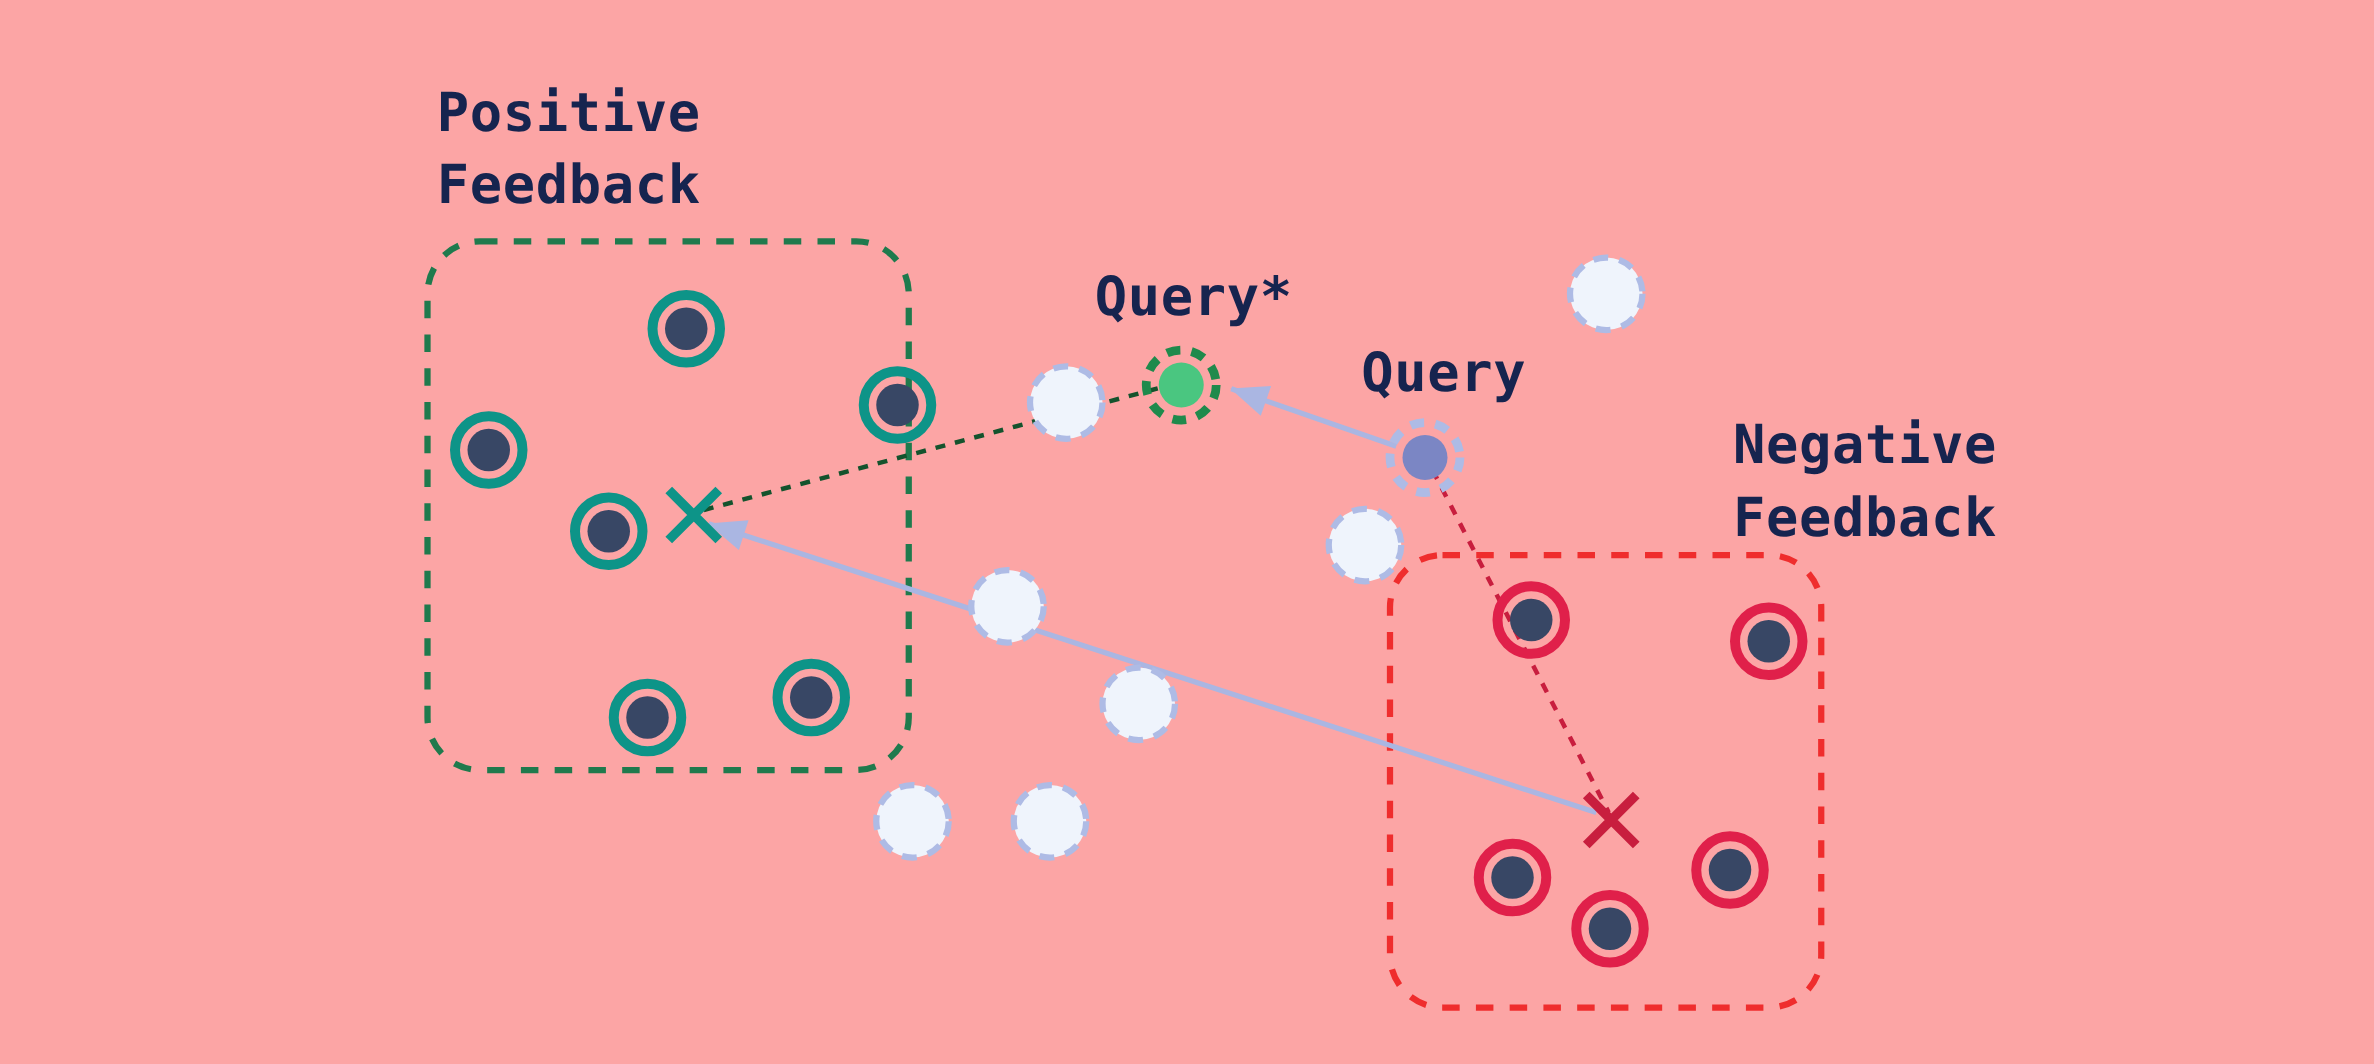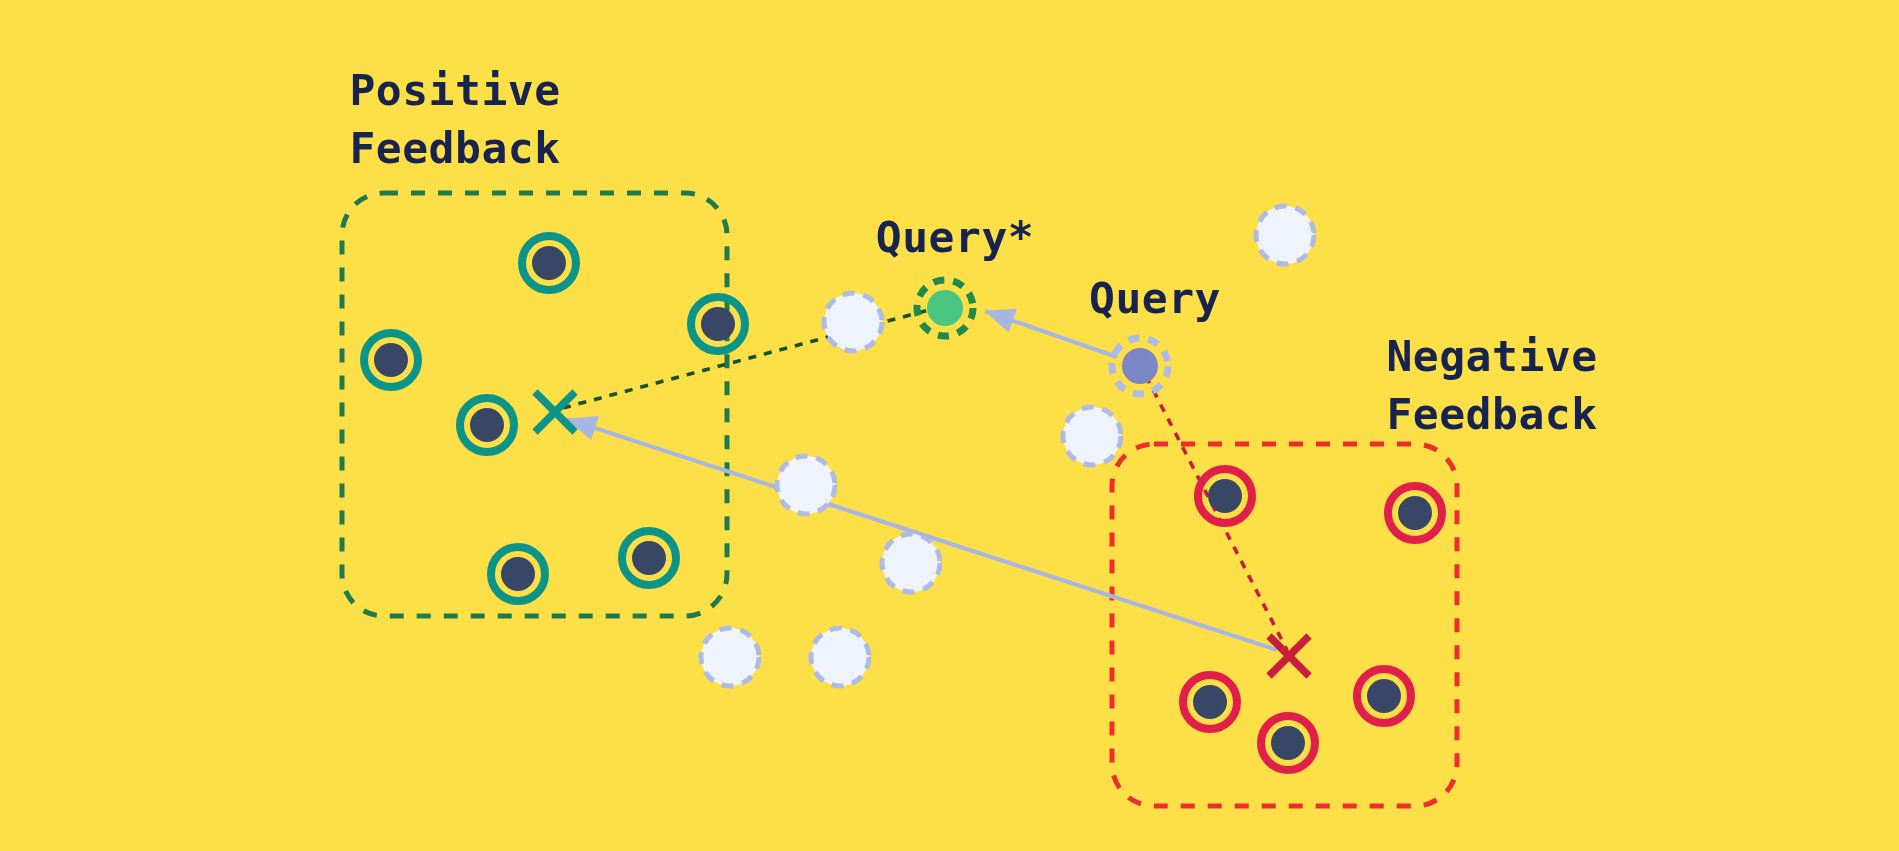--- a/index.html
+++ b/index.html
@@ -7,21 +7,21 @@
     padding: 0;
     background: #ffffff;
   }
   body {
     font-family: "DejaVu Sans Mono", "Liberation Mono", monospace;
   }
   #figure-root {
     position: relative;
     width: 1899px;
     height: 851px;
-    background: #fde047;
+    background: #fca5a5;
     overflow: hidden;
   }
   #figure-svg {
     position: absolute;
     left: 0;
     top: 0;
     width: 1899px;
     height: 851px;
     display: block;
   }

